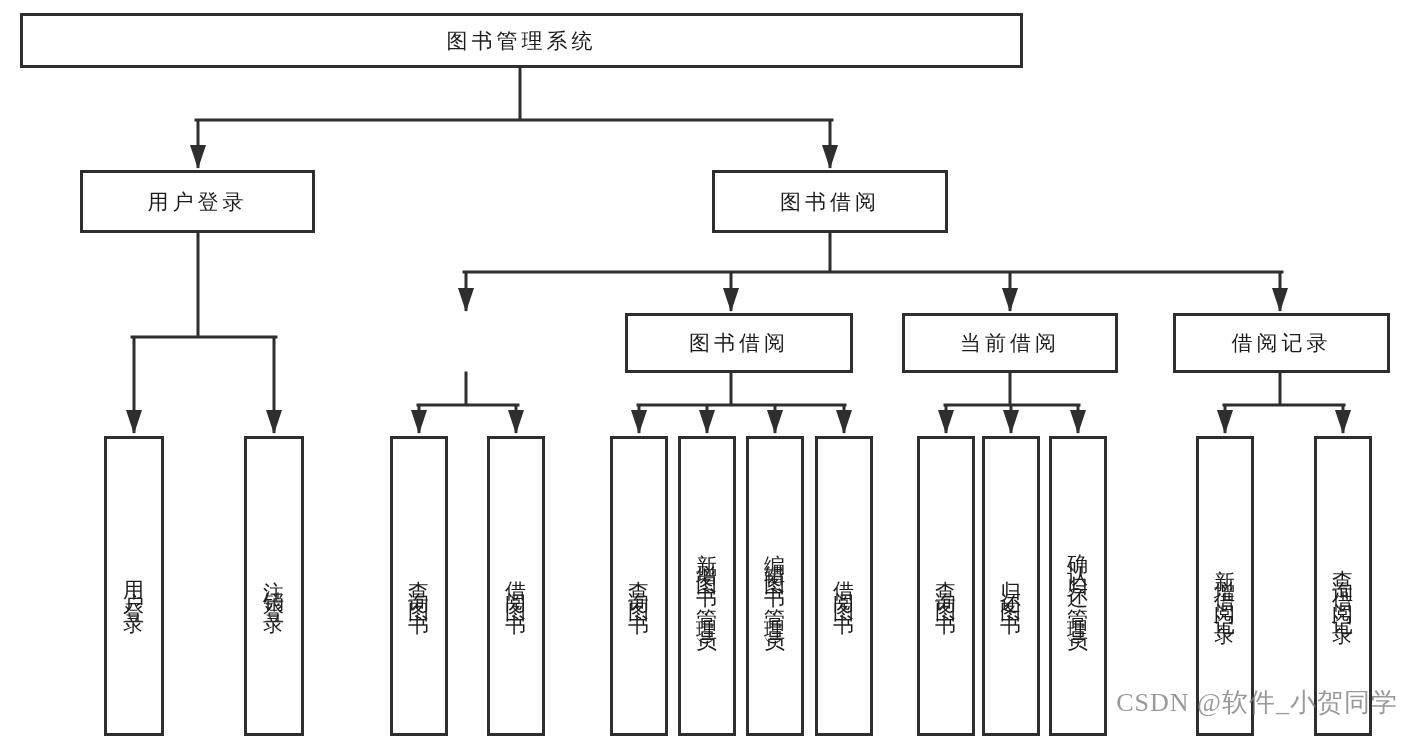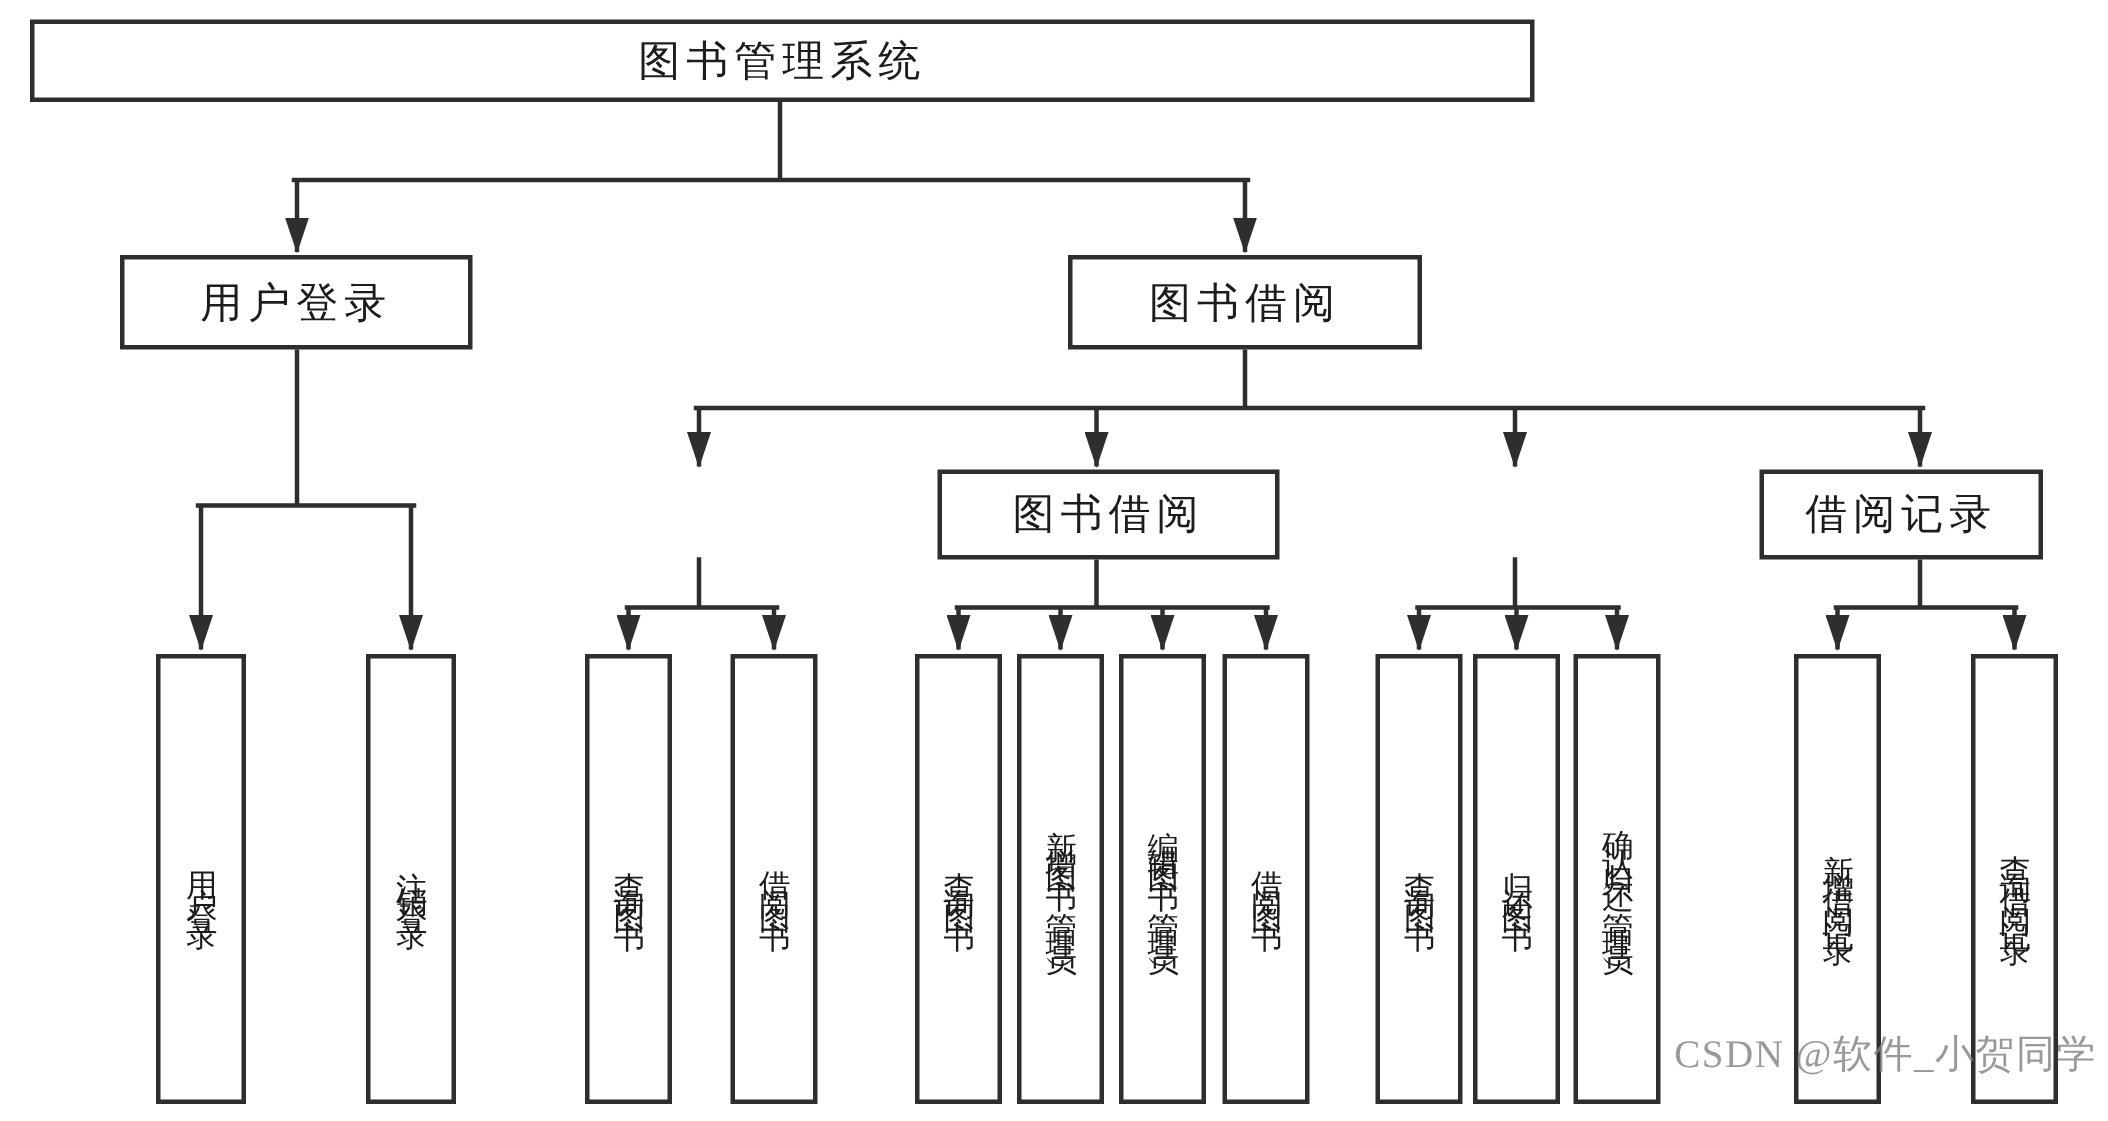--- a/index.html
+++ b/index.html
@@ -21,21 +21,21 @@
     position: absolute;
     box-sizing: border-box;
     border: 3px solid #2e2e2e;
     background: #ffffff;
     display: flex;
     align-items: center;
     justify-content: center;
     color: #1c1c1c;
   }
   .node.h .lbl {
-    font-size: 28px;
+    font-size: 21px;
     letter-spacing: 4px;
     white-space: nowrap;
   }
   .node.v .lbl {
     writing-mode: vertical-rl;
     text-orientation: mixed;
     font-size: 21px;
     letter-spacing: 11px;
     line-height: 1;
     white-space: nowrap;
@@ -106,21 +106,24 @@
   <div class="node h" style="left:80px;top:170px;width:235px;height:63px">
     <span class="lbl">用户登录</span>
   </div>
   <div class="node h" style="left:712px;top:170px;width:236px;height:63px">
     <span class="lbl">图书借阅</span>
   </div>
 
   <div class="node h" style="left:625px;top:313px;width:228px;height:60px">
     <span class="lbl">图书借阅</span>
   </div>
-  <div class="node h" style="left:1173px;top:313px;width:189px;height:60px">
+  <div class="node h" style="left:902px;top:313px;width:216px;height:60px">
+    <span class="lbl">当前借阅</span>
+  </div>
+  <div class="node h" style="left:1173px;top:313px;width:217px;height:60px">
     <span class="lbl">借阅记录</span>
   </div>
 
   <div class="node v" style="left:104px;top:436px;width:60px;height:300px">
     <span class="lbl">用户登录</span>
   </div>
   <div class="node v" style="left:244px;top:436px;width:60px;height:300px">
     <span class="lbl">注销登录</span>
   </div>
 

